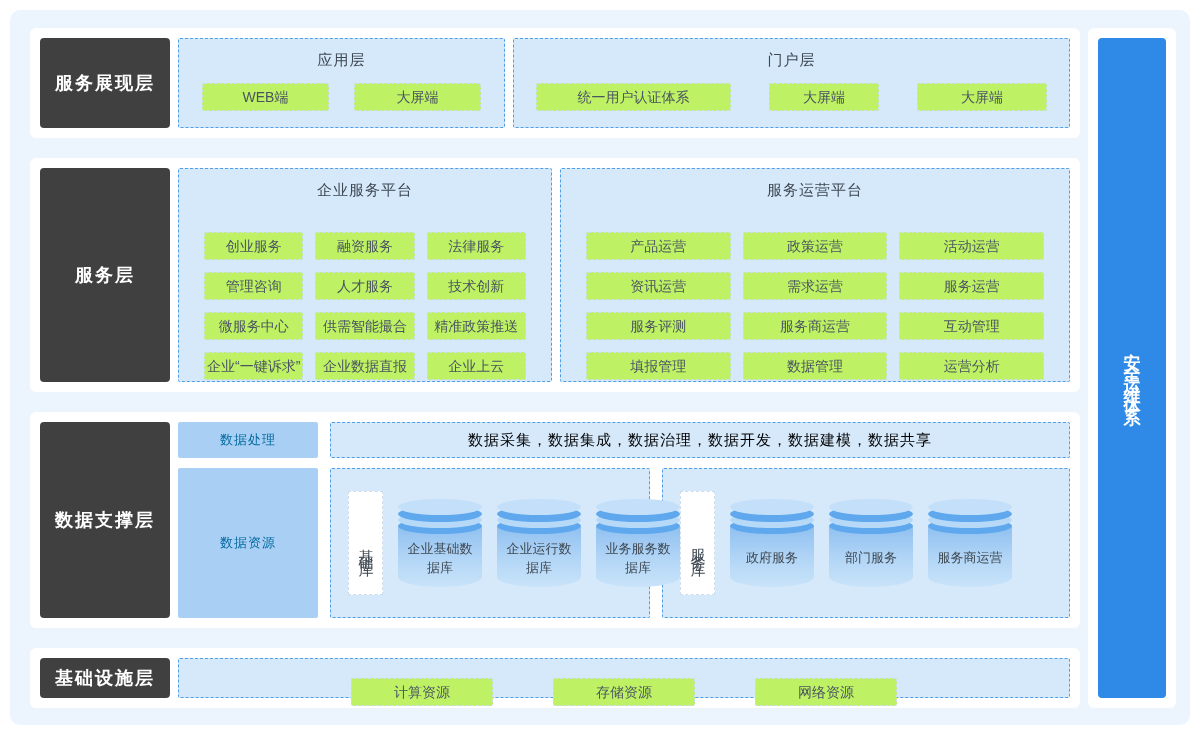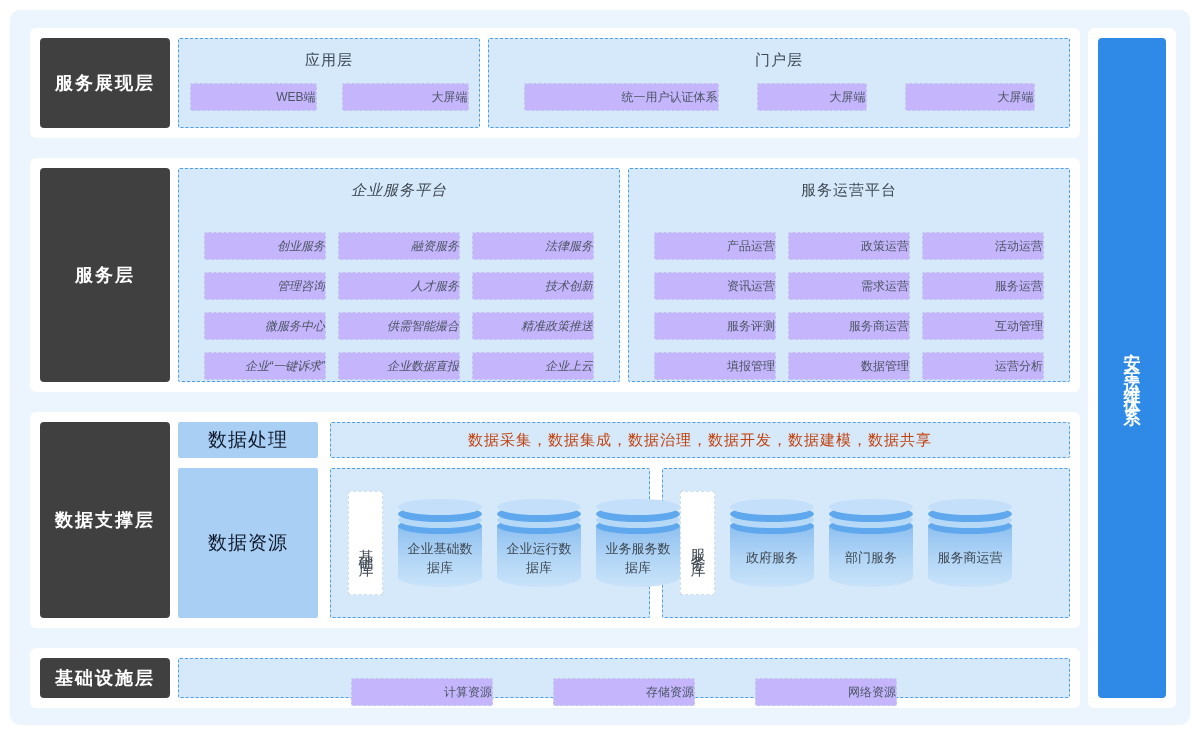--- a/index.html
+++ b/index.html
@@ -18,45 +18,45 @@
 
   .layer-label { width:130px; flex-shrink:0; background:#404040; color:#ffffff;
                  font-size:18px; font-weight:bold; letter-spacing:2px; border-radius:4px;
                  display:flex; align-items:center; justify-content:center; }
 
   .dashed-box { background:#D6E9FB; border:1px dashed #4F9EE8; border-radius:2px; }
 
   .box-col { display:flex; flex-direction:column; }
   .box-title { text-align:center; font-size:15px; color:#3E4852; margin-top:12px; letter-spacing:1px; }
 
-  .chip { background:#c4b5fd; border:1px dashed #CCDDEE; border-radius:2px; height:28px;
-          line-height:26px; text-align:right; font-size:12px; color:#4A5560; overflow:hidden; white-space:nowrap; }
-
-  
-  .app-box { width:302px; flex-shrink:0; }
+  .chip { background:#bef264; border:1px dashed #CCDDEE; border-radius:2px; height:28px;
+          line-height:26px; text-align:center; font-size:14px; color:#4A5560; overflow:hidden; white-space:nowrap; }
+
+  
+  .app-box { width:327px; flex-shrink:0; }
   .portal-box { flex:1; }
   .chip-row { display:flex; justify-content:center; margin-top:13px; }
   .app-box .chip-row { gap:25px; }
   .app-box .chip { width:127px; }
   .portal-box .chip-row { gap:38px; }
   .chip-w195 { width:195px; } .chip-w110 { width:110px; } .chip-w130 { width:130px; }
 
   
-  .enterprise-box { width:442px; flex-shrink:0;font-style:italic; }
+  .enterprise-box { width:374px; flex-shrink:0; }
   .operation-box { flex:1; }
   .chip-grid { display:grid; grid-template-columns:repeat(3,1fr); gap:12px;
                padding:0 25px; margin-top:32px; }
 
   
   .data-main { flex:1; display:flex; flex-direction:column; gap:10px; }
   .data-top { height:36px; flex-shrink:0; display:flex; gap:12px; }
-  .mid-label { width:140px; flex-shrink:0; background:#A9D0F4; color:#0f172a; font-size:19px;
+  .mid-label { width:140px; flex-shrink:0; background:#A9D0F4; color:#0369a1; font-size:13px;
                letter-spacing:1px; border-radius:2px; display:flex; align-items:center; justify-content:center; }
   .desc-box { flex:1; display:flex; align-items:center; justify-content:center;
-              font-size:15px; color:#c2410c; letter-spacing:1px; }
+              font-size:15px; color:#000000; letter-spacing:1px; }
   .data-bottom { flex:1; display:flex; gap:12px; }
   .db-group { display:flex; align-items:center; gap:15px; padding:0 17px; }
   .base-group { width:320px; flex-shrink:0; }
   .svc-group { flex:1; }
   .v-label { width:35px; height:104px; flex-shrink:0; background:#ffffff; border:1px dashed #CCDDEE;
              display:flex; align-items:center; justify-content:center; writing-mode:vertical-rl;
              font-size:15px; color:#3E4852; letter-spacing:6px; padding-top:6px; }
 
   
   .db { position:relative; width:84px; height:88px; flex-shrink:0; }

